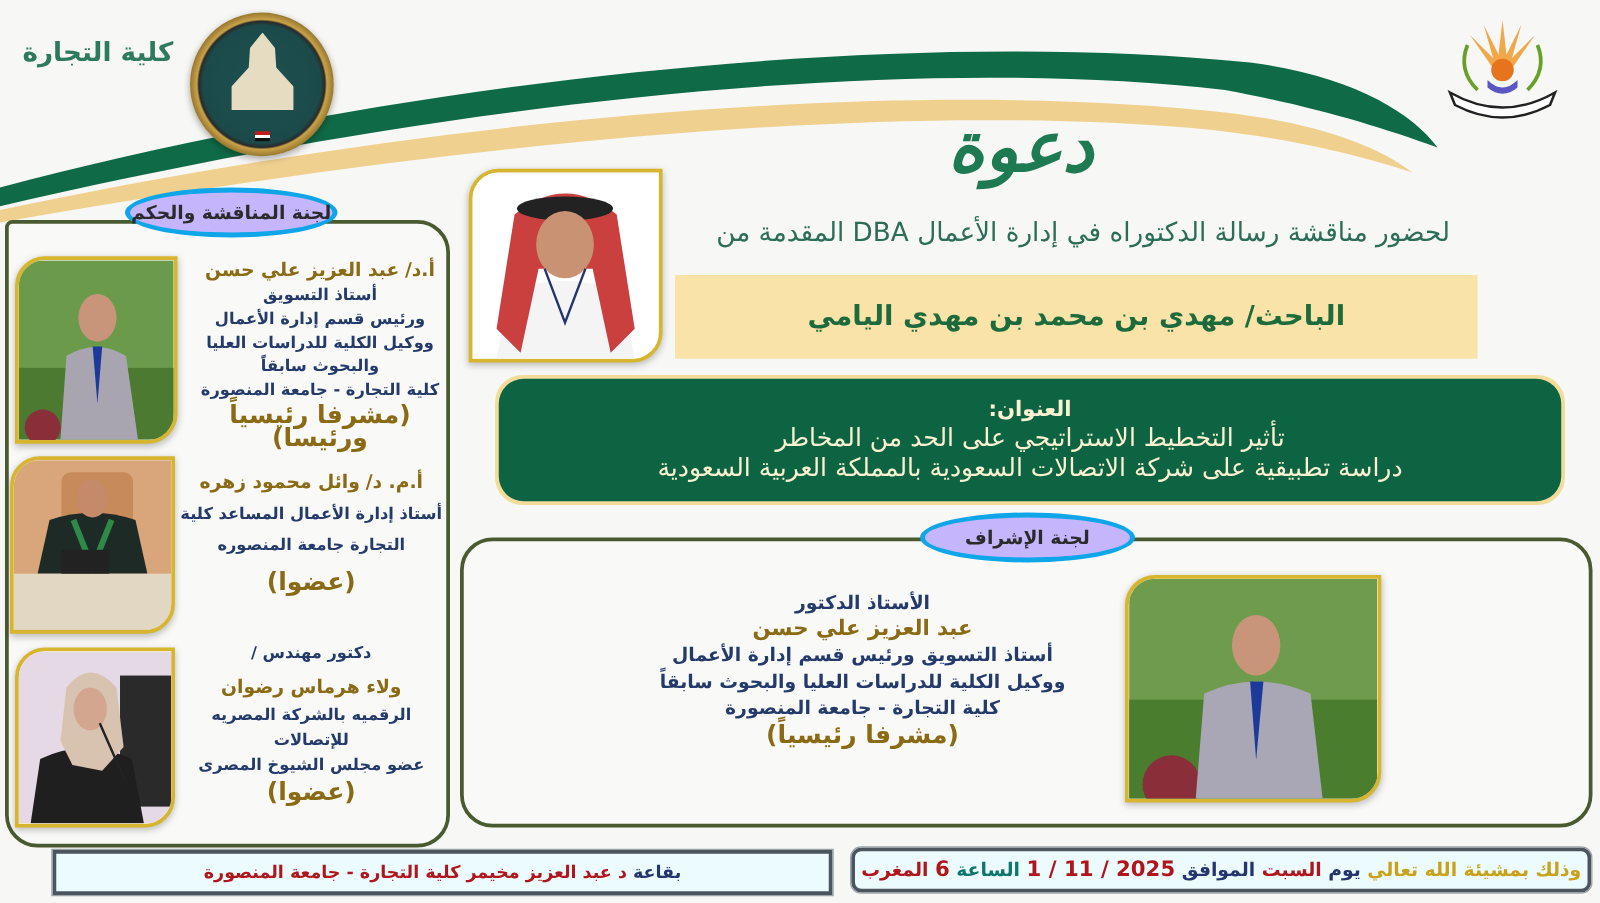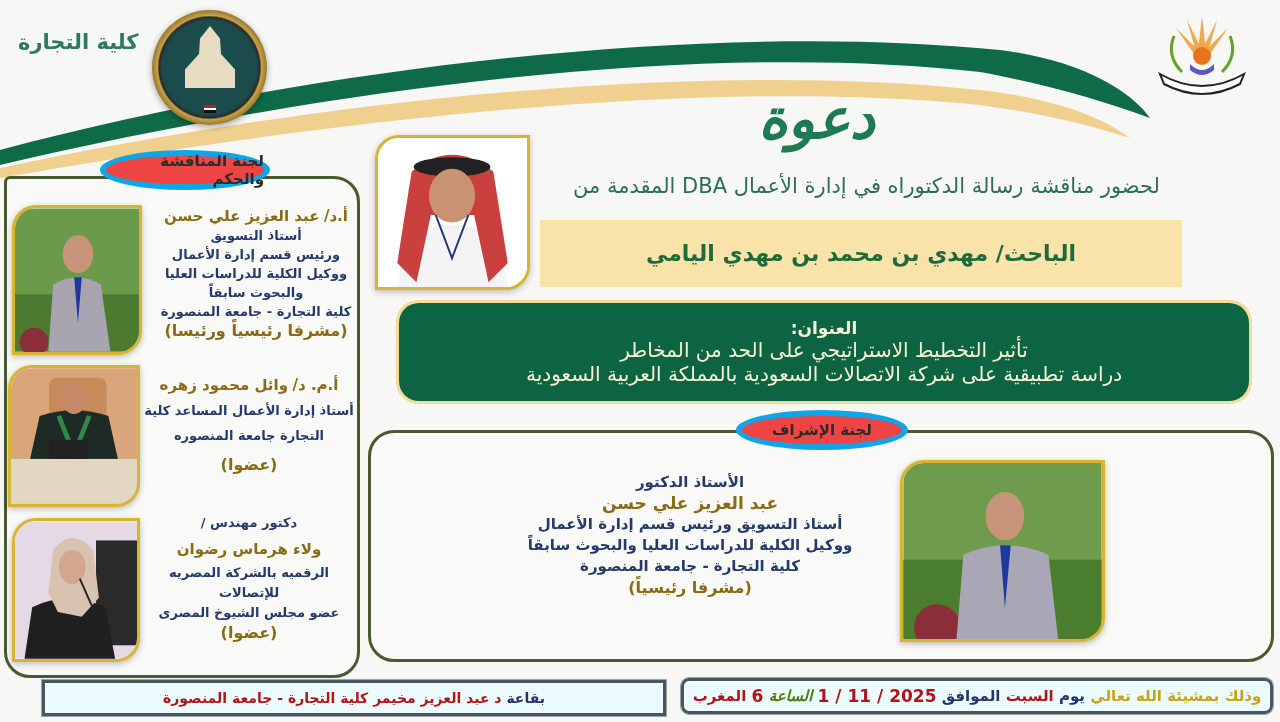--- a/index.html
+++ b/index.html
@@ -87,47 +87,47 @@
 
   
   .panel {
     position: absolute;
     border: 3px solid #4a5a30;
     border-radius: 26px;
     background: #f9f9f7;
   }
   .pill {
     position: absolute;
-    background: #ef4444;
-    border: 6px solid #0ea5e9;
+    background: #c4b5fd;
+    border: 4px solid #0ea5e9;
     border-radius: 50%;
     display: flex; align-items: center; justify-content: center;
     font-size: 15px; font-weight: bold; color: #2b2b2b;
   }
 
   .member-text {
     position: absolute; text-align: center; color: #233a6b;
     font-size: 13px; font-weight: bold; line-height: 19px;
   }
   .member-text .name { color: #8a6a15; font-size: 15px; }
-  .member-text .role { color: #8a6a15; font-size: 16px; }
+  .member-text .role { color: #8a6a15; font-size: 20px; }
 
   
   .footer-box {
     position: absolute; top: 680px; height: 36px;
     border: 3px solid #4a5560;
     outline: 1px solid #9aa3a8;
     background: #ecfbfd;
     display: flex; align-items: center; justify-content: center;
     font-size: 14px; font-weight: bold;
   }
   .c-navy { color: #23346f; }
   .c-red { color: #b0151b; }
   .c-gold { color: #c9a21c; }
-  .c-green { color: #4d7c0f; font-style: italic; }
+  .c-green { color: #0f766e; }
 </style>
 </head>
 <body>
 
 <svg class="swoosh" viewBox="0 0 1280 200" preserveAspectRatio="none">
   <path d="M0,150 C300,70 700,20 1000,50 C1080,60 1130,90 1150,118 C1100,100 1050,85 980,72 C700,40 320,90 0,165 Z" fill="#0f6a47"></path>
   <path d="M0,168 C320,100 700,60 980,90 C1050,98 1100,115 1130,138 C1090,125 1040,112 970,104 C700,78 330,120 0,178 Z" fill="#f0d08f"></path>
 </svg>
 
 <div class="college-label">كلية التجارة</div>

